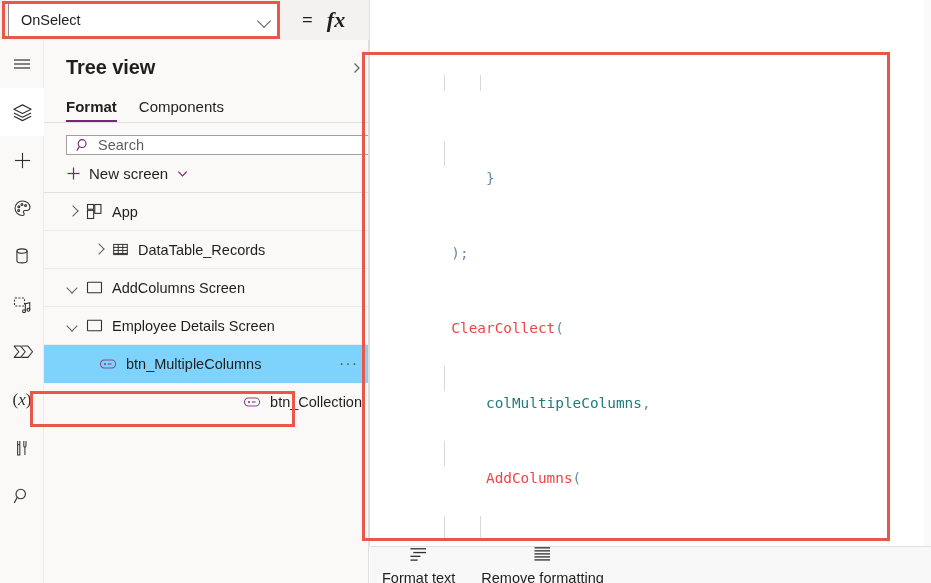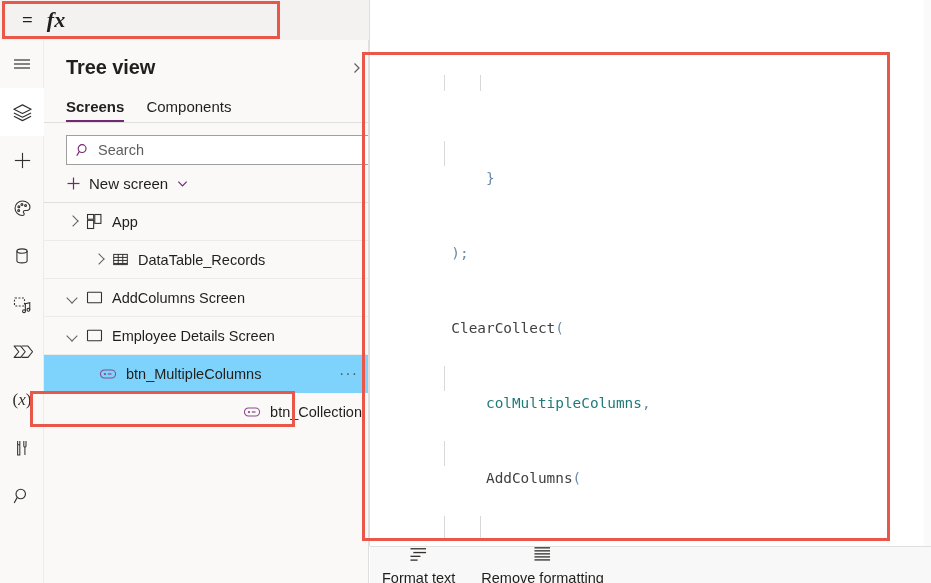--- a/index.html
+++ b/index.html
@@ -137,21 +137,21 @@
     position: relative;
   }
   .tab.active { font-weight: 700; }
   .tab.active::after {
     content: ""; position: absolute;
     left: 0; right: 0; bottom: 0;
     height: 2px; background: #742774;
   }
   #search-row { padding: 12px 0 0 22px; }
   #search-box {
-    width: 330px; height: 30px;
+    width: 330px; height: 20px;
     background: #ffffff;
     border: 1px solid #a19f9d;
     display: flex; align-items: center;
     padding-left: 8px; gap: 7px;
   }
   #search-box .ph {
     font-size: 14.5px; color: #605e5c;
   }
   #new-screen {
     display: flex; align-items: center; gap: 8px;
@@ -218,21 +218,21 @@
   #code {
     position: absolute; left: 0; top: 0;
     padding: 0 0 0 12px;
     font-family: "DejaVu Sans Mono", "Liberation Mono", monospace;
     font-size: 14.4px;
     line-height: 25px;
     white-space: pre;
     color: #333333;
   }
   .ln { position: relative; height: 25px; }
-  .kw { color: #404040; }      
+  .kw { color: #ef4444; }      
   .col { color: #1f7a7a; }      
   .pn { color: #6a8aa8; }      
   
   .guide {
     position: absolute; top: 0;
     width: 1px; height: 25px;
     background: #d8d8d8;
   }
   #ann-code {
     position: absolute; left: 362px; top: 52px;
@@ -265,20 +265,26 @@
     font-size: 14.5px; color: #201f1e; flex-direction: column;
   }
   .bb-item svg { display: block; flex: none; }
 </style>
 </head>
 <body>
 
 <div id="app">
 
   <div id="topbar">
+    <div id="prop-select-wrap">
+      <div id="prop-select">
+        <span class="label">OnSelect</span>
+        <span class="chev"></span>
+      </div>
+    </div>
     <span id="eq-sign">=</span>
     <span id="fx-sign">fx</span>
   </div>
 
   <div id="copilot-btn">
     <span id="copilot-glyph"></span>
     <span class="chev"></span>
   </div>
 
   <div id="rail">
@@ -362,21 +368,21 @@
   <div id="tree">
 
     <div id="tree-title">Tree view</div>
     <div id="tree-collapse">
       <svg width="12" height="12" viewBox="0 0 12 12" fill="none" stroke="#605e5c" stroke-width="1.2">
         <polyline points="3.5,1.5 8,6 3.5,10.5"></polyline>
       </svg>
     </div>
 
     <div id="tabs">
-      <div class="tab active">Screens</div>
+      <div class="tab active">Format</div>
       <div class="tab">Components</div>
     </div>
 
     <div id="search-row">
       <div id="search-box">
         <svg width="16" height="16" viewBox="0 0 18 18" fill="none" stroke="#742774" stroke-width="1.3">
           <circle cx="8" cy="7.4" r="4.4"></circle>
             <line x1="4.7" y1="10.8" x2="2" y2="15.4"></line>
         </svg>
         <span class="ph">Search</span>

